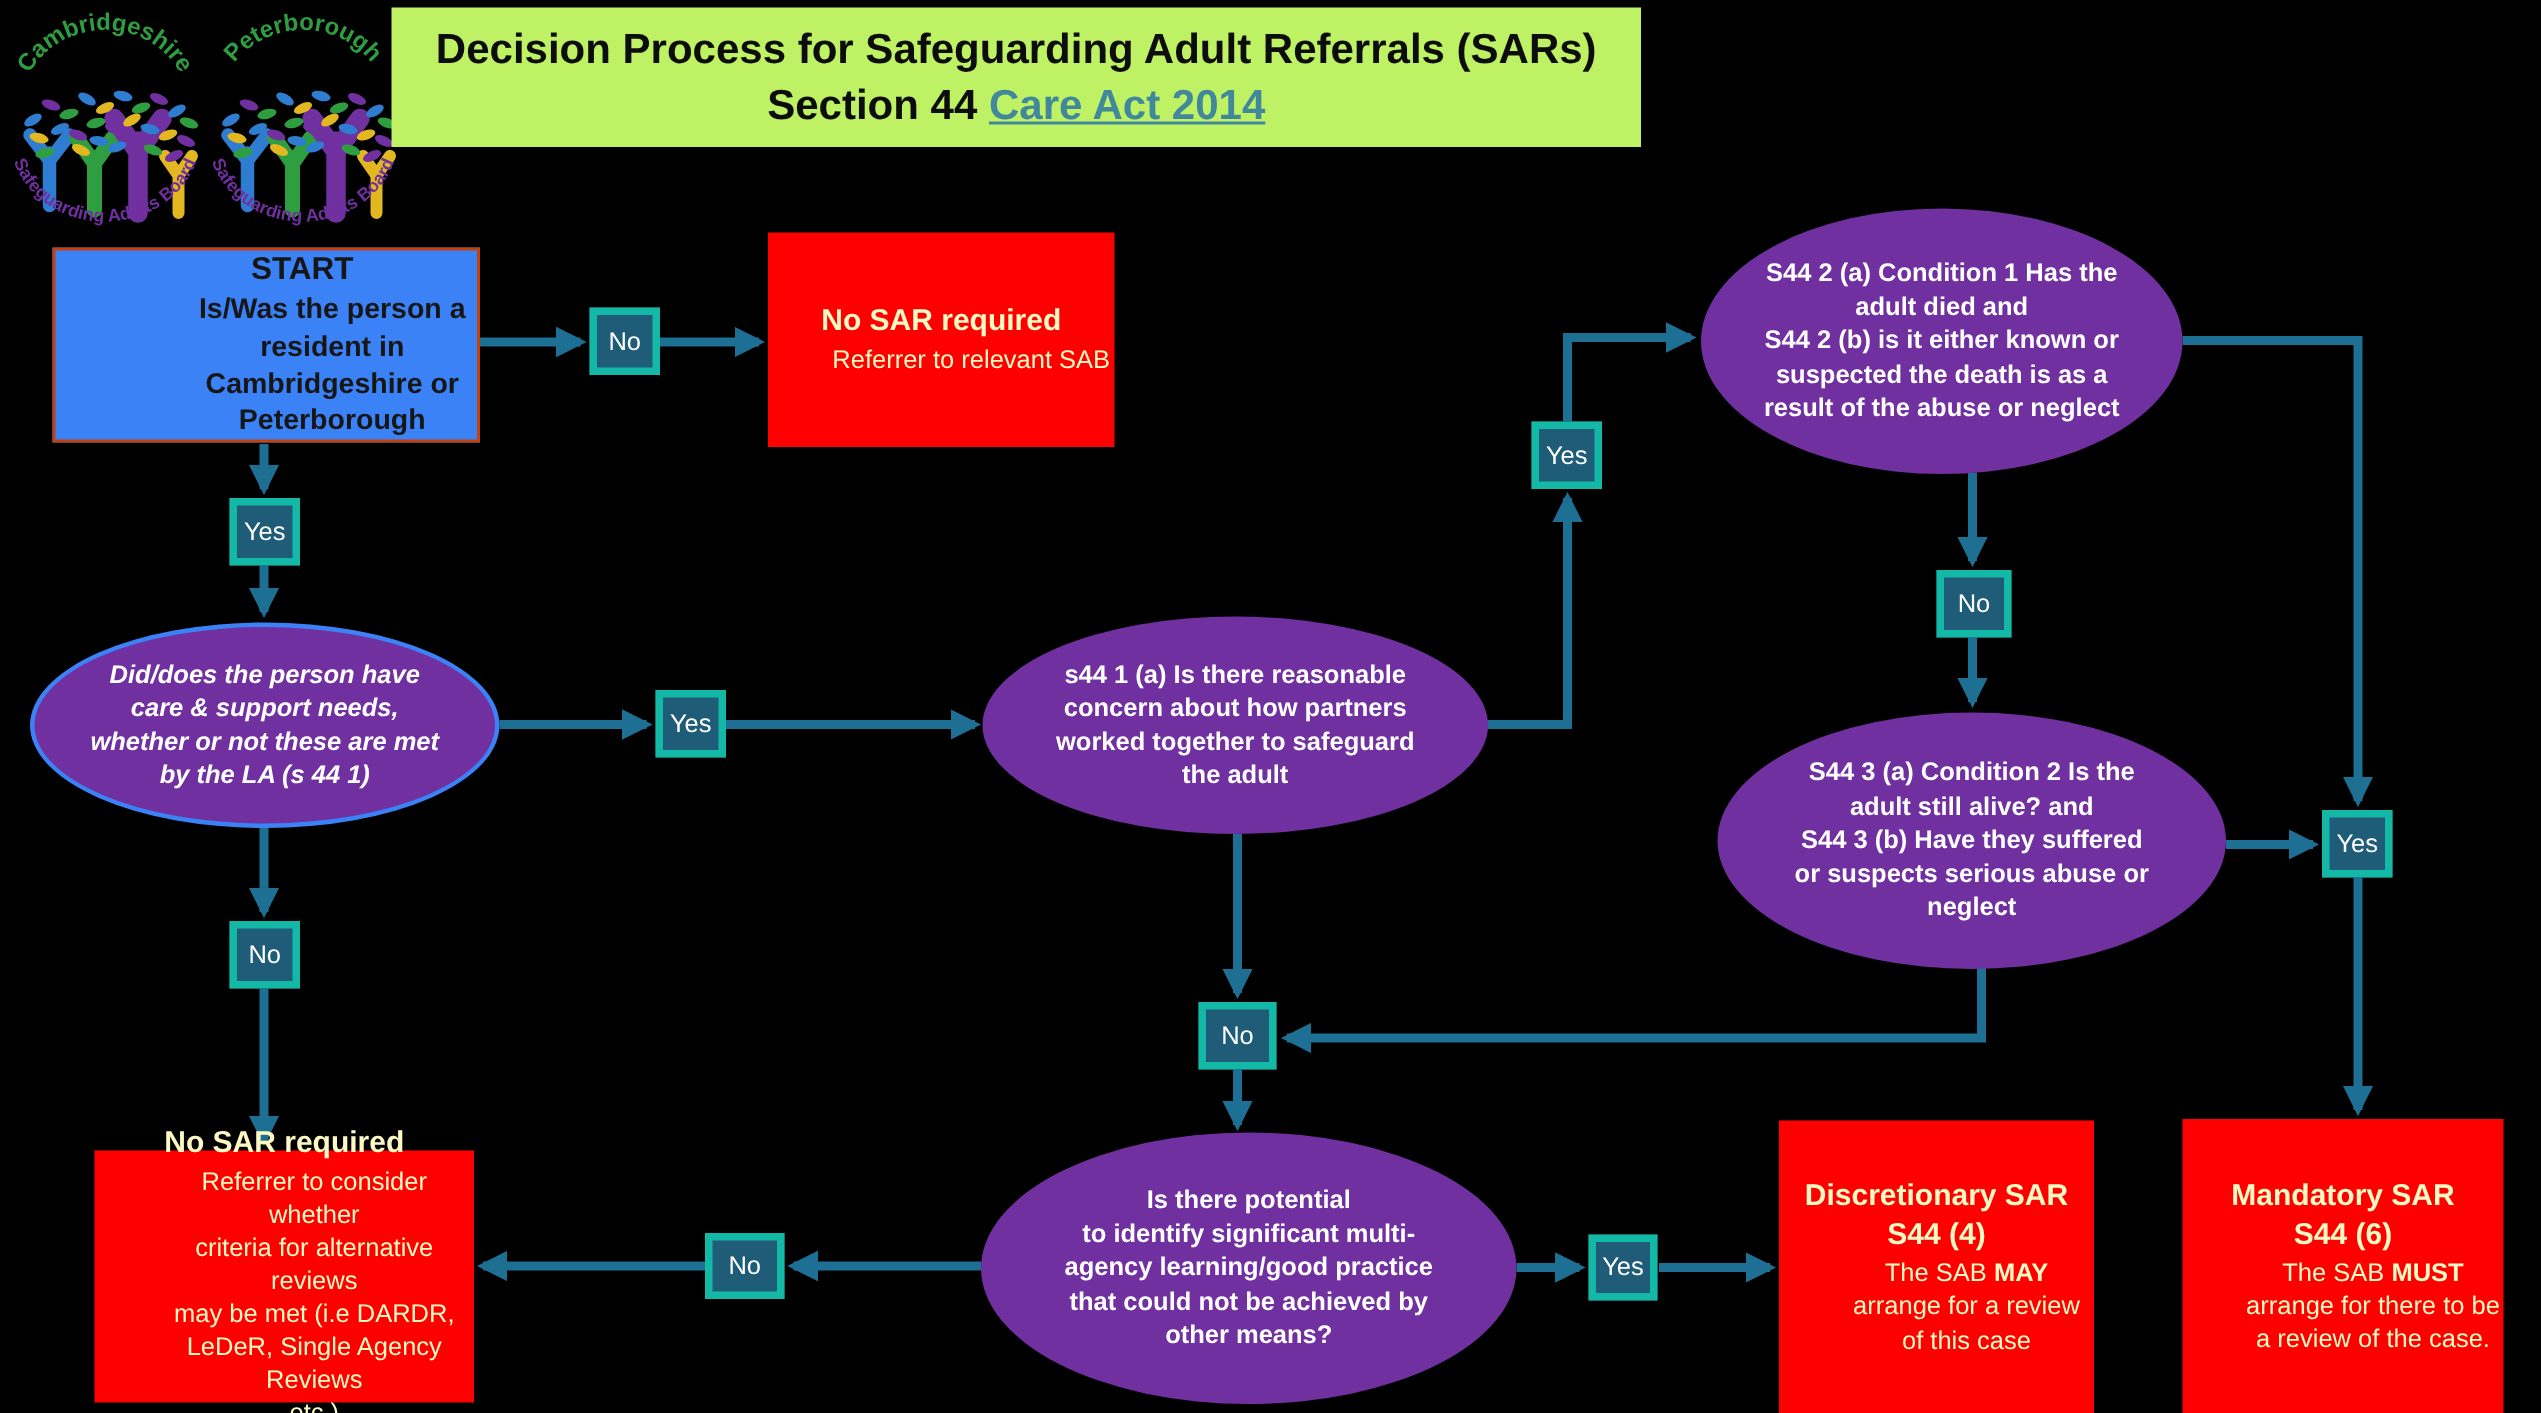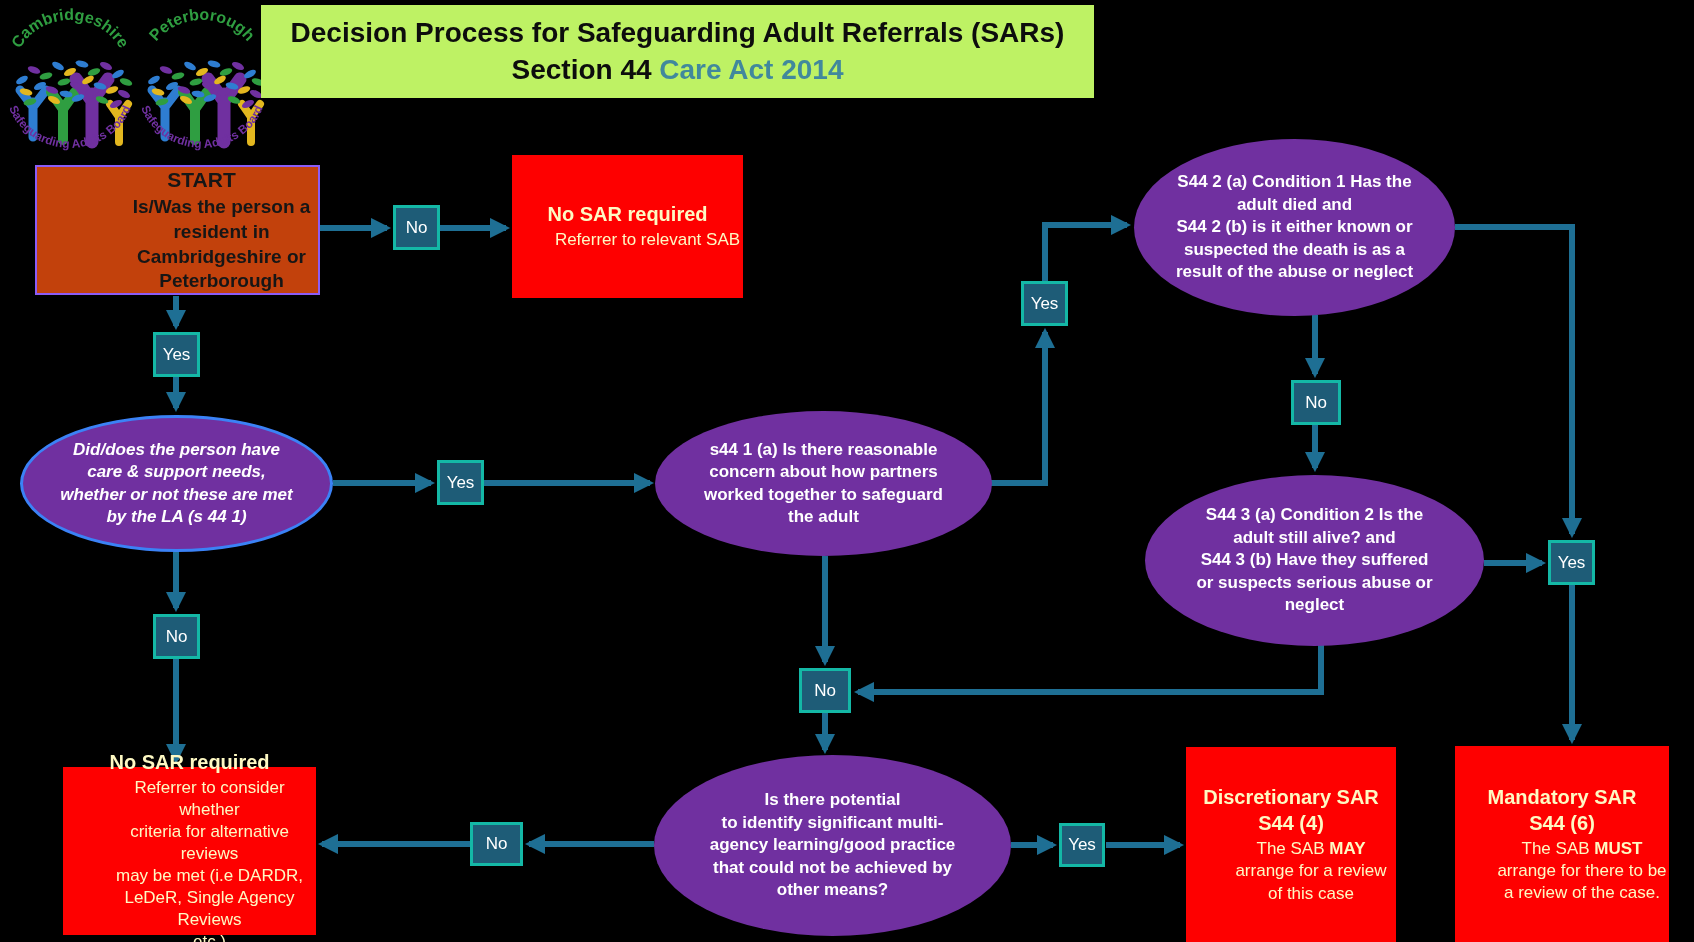--- a/index.html
+++ b/index.html
@@ -6,36 +6,36 @@
   .canvas{position:relative;width:1694px;height:942px;background:#000;overflow:hidden;
           font-family:"Liberation Sans",sans-serif;}
   
   .logo{position:absolute;top:2px;}
   .logo.l1{left:6px;}
   .logo.l2{left:138px;}
   .banner{position:absolute;left:261px;top:5px;width:833px;height:93px;background:#bef264;
           display:flex;flex-direction:column;justify-content:center;align-items:center;}
   .banner .t1{font-size:28px;font-weight:bold;color:#0d0d0d;line-height:1.3;}
   .banner .t2{font-size:28px;font-weight:bold;color:#0d0d0d;line-height:1.3;}
-  .banner a{color:#41889C;cursor:pointer;}
+  .banner a{color:#41889C;text-decoration:underline;cursor:pointer;}
   
   .rect{position:absolute;display:flex;flex-direction:column;justify-content:center;
         align-items:center;text-align:center;box-sizing:border-box;}
-  .green{background:#c2410c;border:2px solid #8b5cf6;color:#161616;padding-left:48px;}
+  .green{background:#3b82f6;border:2px solid #c2410c;color:#161616;padding-left:48px;}
   .red{background:#FE0000;color:#fef9c3;}
   .rect .ttl{font-weight:bold;font-size:20px;line-height:1.3;}
   .rect .bdy{font-size:17px;line-height:1.3;white-space:pre-line;margin-top:2px;margin-left:40px;}
   .green .ttl{font-size:21px;}
   .green .bdy{font-size:19px;font-weight:bold;white-space:pre-line;}
   .ellipse{position:absolute;border-radius:50%;background:#7030A0;color:#fff;
            display:flex;justify-content:center;align-items:center;text-align:center;
            font-weight:bold;font-size:17px;line-height:1.32;white-space:pre-line;
            box-sizing:border-box;padding:0 18px;}
   .ellipse.bordered{border:3px solid #3b82f6;font-style:italic;}
-  .badge{position:absolute;background:#1E5C77;border:3px solid #14b8a6;box-sizing:border-box;
+  .badge{position:absolute;background:#1E5C77;border:5px solid #14b8a6;box-sizing:border-box;
          color:#fff;font-size:17px;display:flex;justify-content:center;align-items:center;}
   .arrows{position:absolute;left:0;top:0;}
   b{font-weight:bold;}
 </style>
 </head>
 <body>
 
 <div class="canvas">
 
   <svg width="0" height="0" style="position:absolute">

